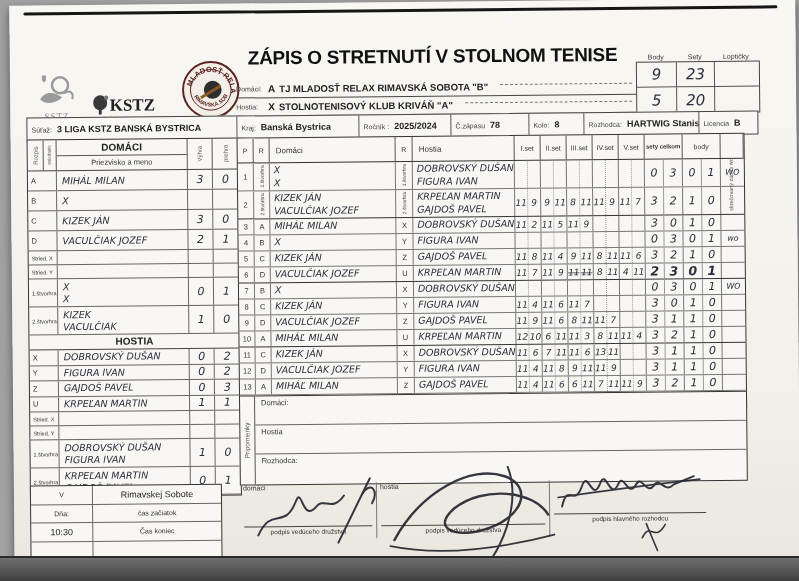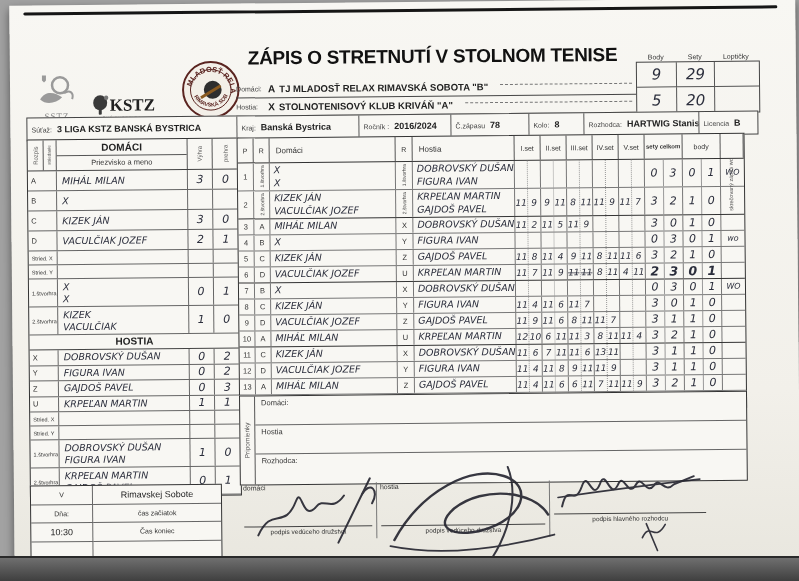--- a/index.html
+++ b/index.html
@@ -178,21 +178,21 @@
   </div>
 
   <div id="title">ZÁPIS O STRETNUTÍ V STOLNOM TENISE</div>
   <div id="score-labels">
     <span>Body</span>
     <span>Sety</span>
     <span>Loptičky</span>
   </div>
   <div id="scorebox">
     <div class="cell hw">9</div>
-    <div class="cell hw">29</div>
+    <div class="cell hw">23</div>
     <div class="cell hw"></div>
     <div class="cell hw">5</div>
     <div class="cell hw">20</div>
     <div class="cell hw"></div>
   </div>
   <div class="team-row" style="top:78px;">
     <span class="tag">Domáci:</span>
     <span class="letter">A</span>
     <span class="name">TJ MLADOSŤ RELAX RIMAVSKÁ SOBOTA "B"</span>
     <span class="dash"></span>
@@ -208,21 +208,21 @@
     <div class="mc">
           <span class="lbl">Súťaž:</span>
           <span class="val">3 LIGA KSTZ BANSKÁ BYSTRICA</span>
         </div>
     <div class="mc">
           <span class="lbl">Kraj:</span>
           <span class="val">Banská Bystrica</span>
         </div>
     <div class="mc">
           <span class="lbl">Ročník :</span>
-          <span class="val">2016/2024</span>
+          <span class="val">2025/2024</span>
         </div>
     <div class="mc">
           <span class="lbl">Č.zápasu</span>
           <span class="val">78</span>
         </div>
     <div class="mc">
           <span class="lbl">Kolo:</span>
           <span class="val">8</span>
         </div>
     <div class="mc">

